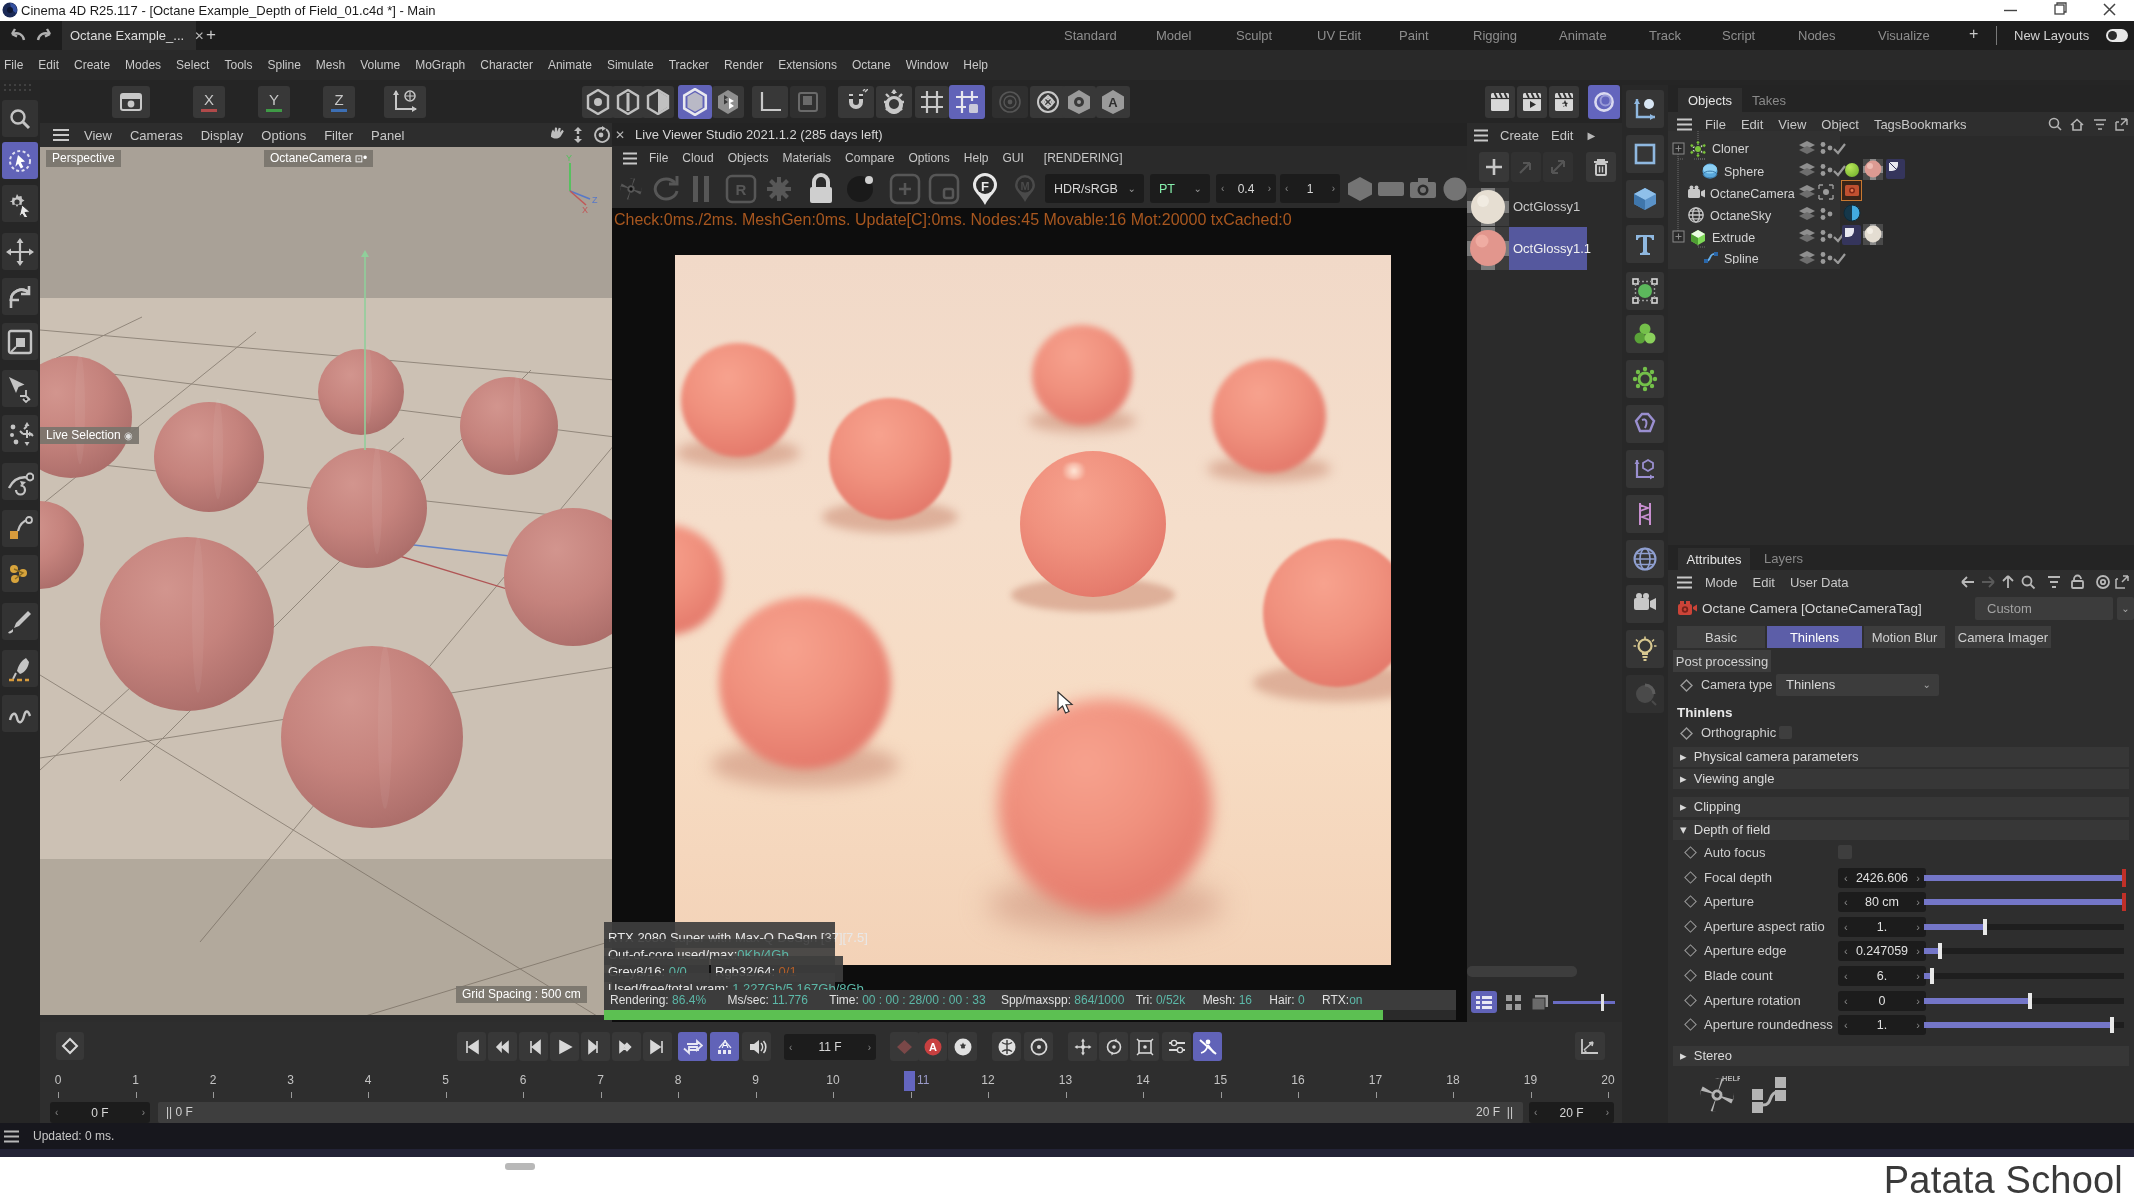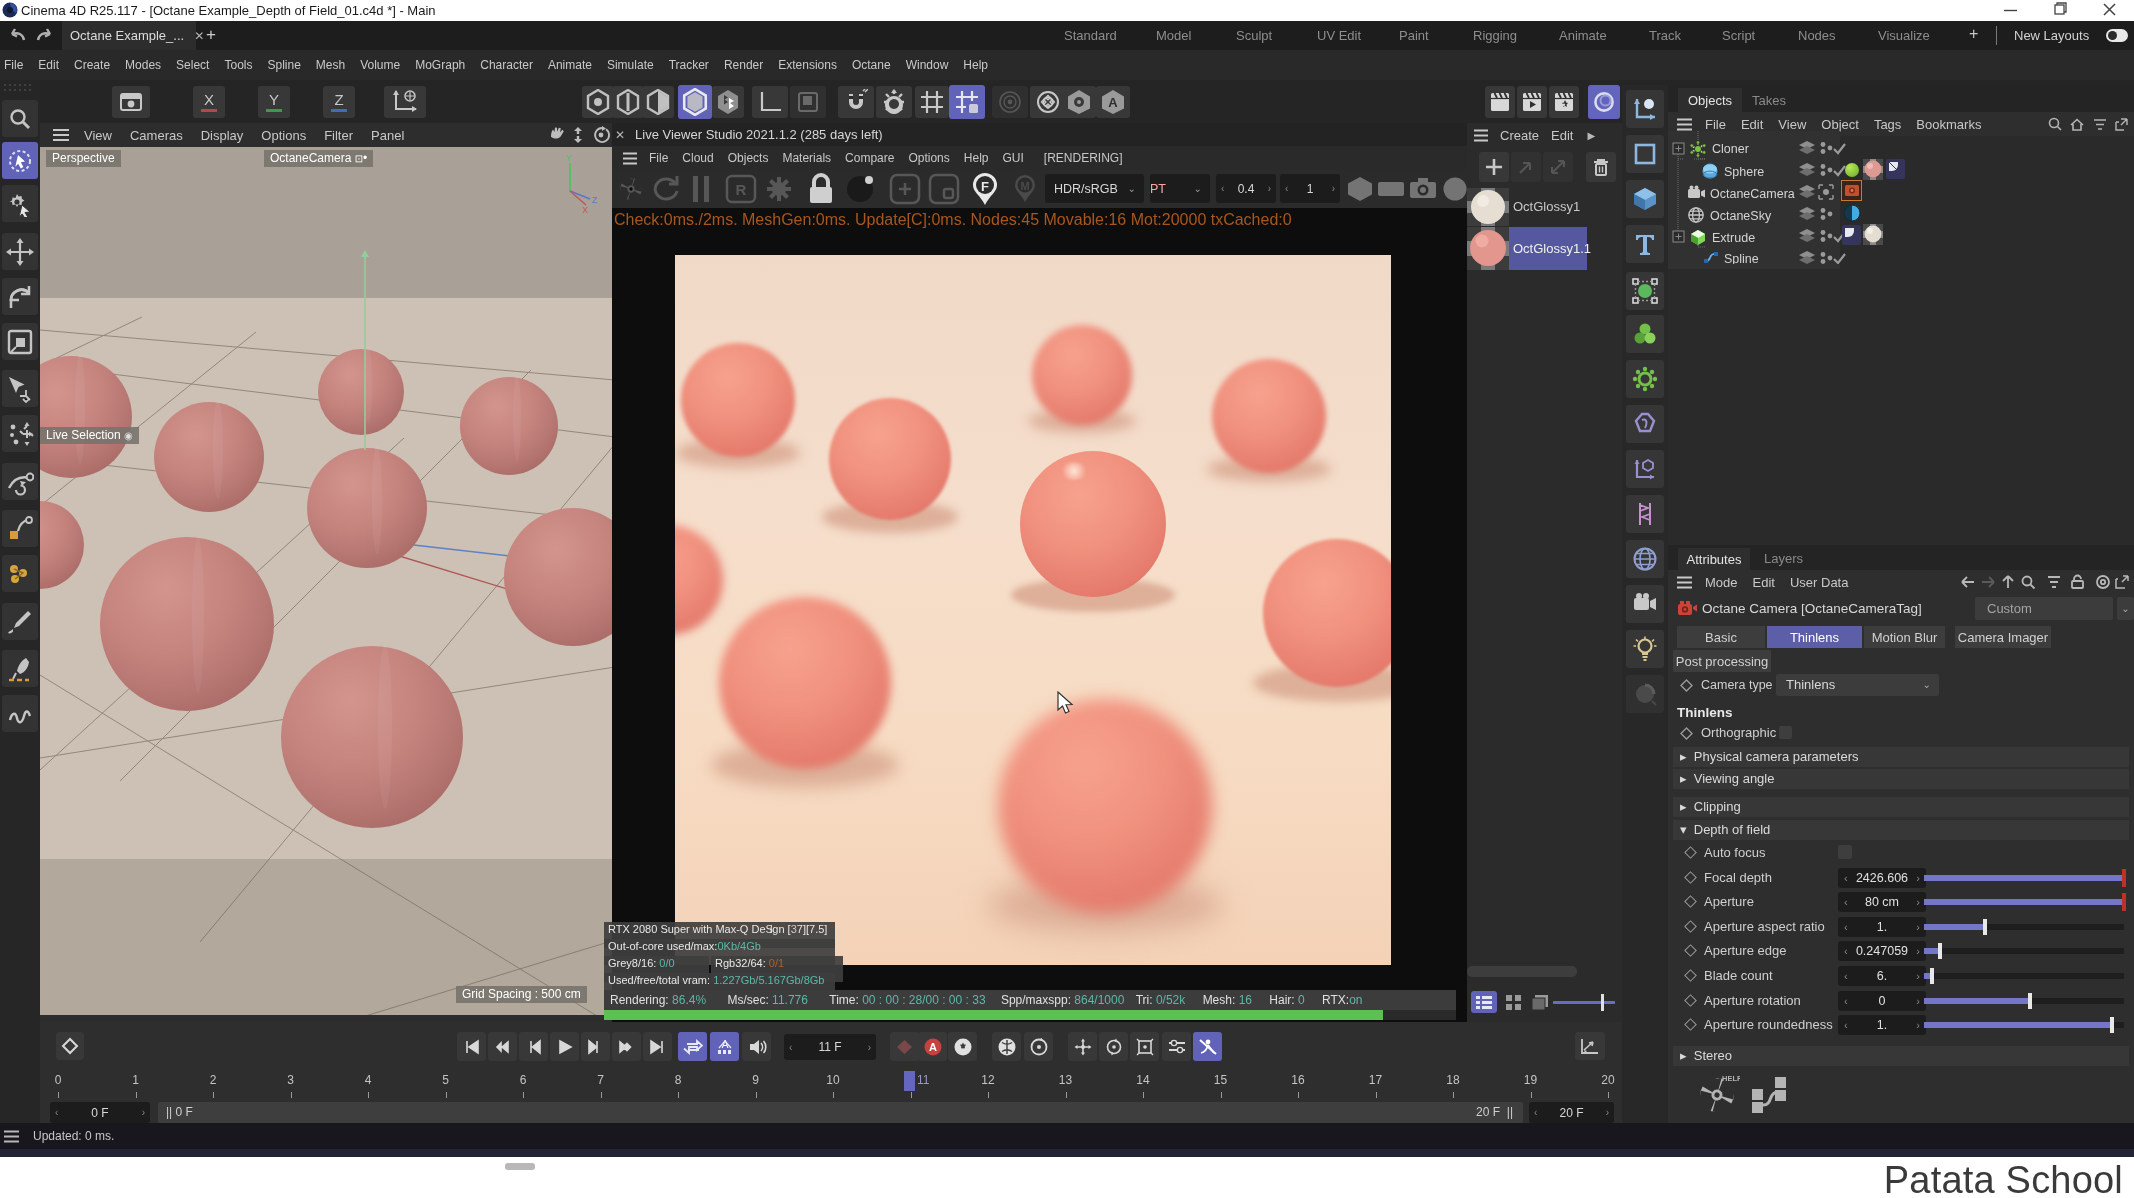--- a/index.html
+++ b/index.html
@@ -25,21 +25,21 @@
 #viewport { left:40px; top:123px; width:572px; height:899px; background:#2d2d2d; }
 #vphead { position:absolute; left:0; top:0; width:572px; height:24px; background:#2d2d2d; display:flex; align-items:center; }
 #vpcanvas { position:absolute; left:0; top:24px; width:572px; height:868px; overflow:hidden; }
 .vplabel { position:absolute; background:rgba(255,255,255,0.28); color:#fff; font-size:12px; padding:1px 6px 2px; }
 
 #lv { left:612px; top:123px; width:855px; height:902px; background:#0d0d0d; }
 #lvtitle { position:absolute; left:0; top:0; width:855px; height:23px; background:#232323; display:flex; align-items:center; }
 #lvmenu { position:absolute; left:0; top:23px; width:855px; height:24px; background:#2a2a2a; display:flex; align-items:center; }
 #lvtools { position:absolute; left:0; top:47px; width:855px; height:38px; background:#2b2b2b; }
 #lvimg { position:absolute; left:63px; top:132px; width:716px; height:710px; overflow:hidden; }
-.ov { position:absolute; background:rgba(62,62,62,0.92); color:#e8e8e8; font-size:11px; padding:0 4px; height:26px; line-height:14px; white-space:nowrap; }
+.ov { position:absolute; background:rgba(62,62,62,0.92); color:#e8e8e8; font-size:13px; padding:9px 4px; height:26px; line-height:14px; white-space:nowrap; }
 .teal { color:#5cb8a8; } .oran { color:#b55f28; }
 
 #mats { left:1467px; top:123px; width:155px; height:902px; background:#2b2b2b; }
 
 #vstrip { left:1622px; top:85px; width:46px; height:1040px; background:#282828; }
 .vsbtn { position:absolute; left:4px; width:38px; height:38px; background:#363636; border-radius:3px; display:flex; align-items:center; justify-content:center; }
 
 #objects { left:1668px; top:85px; width:466px; height:460px; background:#2a2a2a; }
 
 #attrs { left:1668px; top:545px; width:466px; height:578px; background:#2e2e2e; }
@@ -605,21 +605,21 @@
     <svg class="abs" style="left:399px;top:3px" width="28" height="34" viewBox="0 0 28 34">
         <path d="M14 2 a10 10 0 0 1 10 10 c0 6 -6 9 -10 17 c-4 -8 -10 -11 -10 -17 a10 10 0 0 1 10 -10 Z" fill="#4a4a4a"></path>
         <circle cx="14" cy="12" r="7.5" fill="#2b2b2b"></circle>
         <text x="14" y="16.5" font-size="11" font-weight="bold" fill="#4a4a4a" text-anchor="middle" font-family="Liberation Sans">M</text>
       </svg>
     <div class="abs" style="left:433px;top:4px;width:99px;height:29px;background:#1c1c1c;border-radius:3px;display:flex;align-items:center;justify-content:space-between">
       <span style="color:#d8d8d8;font-size:12.5px;margin-left:9px">HDR/sRGB</span>
         <span class="chev" style="margin-right:8px;font-size:10px">⌄</span>
     </div>
     <div class="abs" style="left:538px;top:4px;width:60px;height:29px;background:#1c1c1c;border-radius:3px;display:flex;align-items:center;justify-content:space-between">
-      <span style="color:#fca5a5;font-size:12.5px;">PT</span>
+      <span style="color:#86efac;font-size:12.5px;margin-left:9px">PT</span>
         <span class="chev" style="margin-right:8px;font-size:10px">⌄</span>
     </div>
     <div class="abs stepper" style="left:604px;top:4px;width:60px;height:29px">
         <span class="ar">‹</span>
         <span>0.4</span>
         <span class="ar">›</span>
       </div>
     <div class="abs stepper" style="left:668px;top:4px;width:60px;height:29px">
         <span class="ar">‹</span>
         <span>1</span>
@@ -903,21 +903,21 @@
   <div class="abs" style="left:84px;top:8px;color:#8a8a8a;font-size:13px">Takes</div>
   <div class="row abs" style="left:0;top:27px;width:466px;height:24px;background:#2e2e2e">
     <svg style="margin-left:8px" width="17" height="13" viewBox="0 0 17 13">
         <path d="M1 1.5 h15 M1 6.5 h15 M1 11.5 h15" stroke="#c8c8c8" stroke-width="2"></path>
       </svg>
     <span class="txt" style="margin-left:12px">File</span>
     <span class="txt" style="margin-left:15px">Edit</span>
     <span class="txt" style="margin-left:15px">View</span>
     <span class="txt" style="margin-left:15px">Object</span>
     <span class="txt" style="margin-left:15px">Tags</span>
-    <span class="txt" style="margin-left:15px">Bookmarks</span>
+    <span class="txt" style="">Bookmarks</span>
     <svg class="abs" style="left:380px;top:5px" width="82" height="15" viewBox="0 0 82 15">
       <g stroke="#b4b4b4" stroke-width="1.6" fill="none">
         <circle cx="6" cy="6" r="4.5"></circle>
           <path d="M9.5 9.5 l3.5 3.5"></path>
         <path d="M23 8 l6-5.5 6 5.5 M25 7 v6 h8 v-6"></path>
         <path d="M46 3 h12 M48 7.5 h8 M50 12 h4"></path>
         <path d="M68 5 v8 h8 M68 5 h3 M79 2 h-6 M79 2 v6 M79 2 l-6 6" stroke-width="1.4"></path>
       </g>
     </svg>
   </div>

